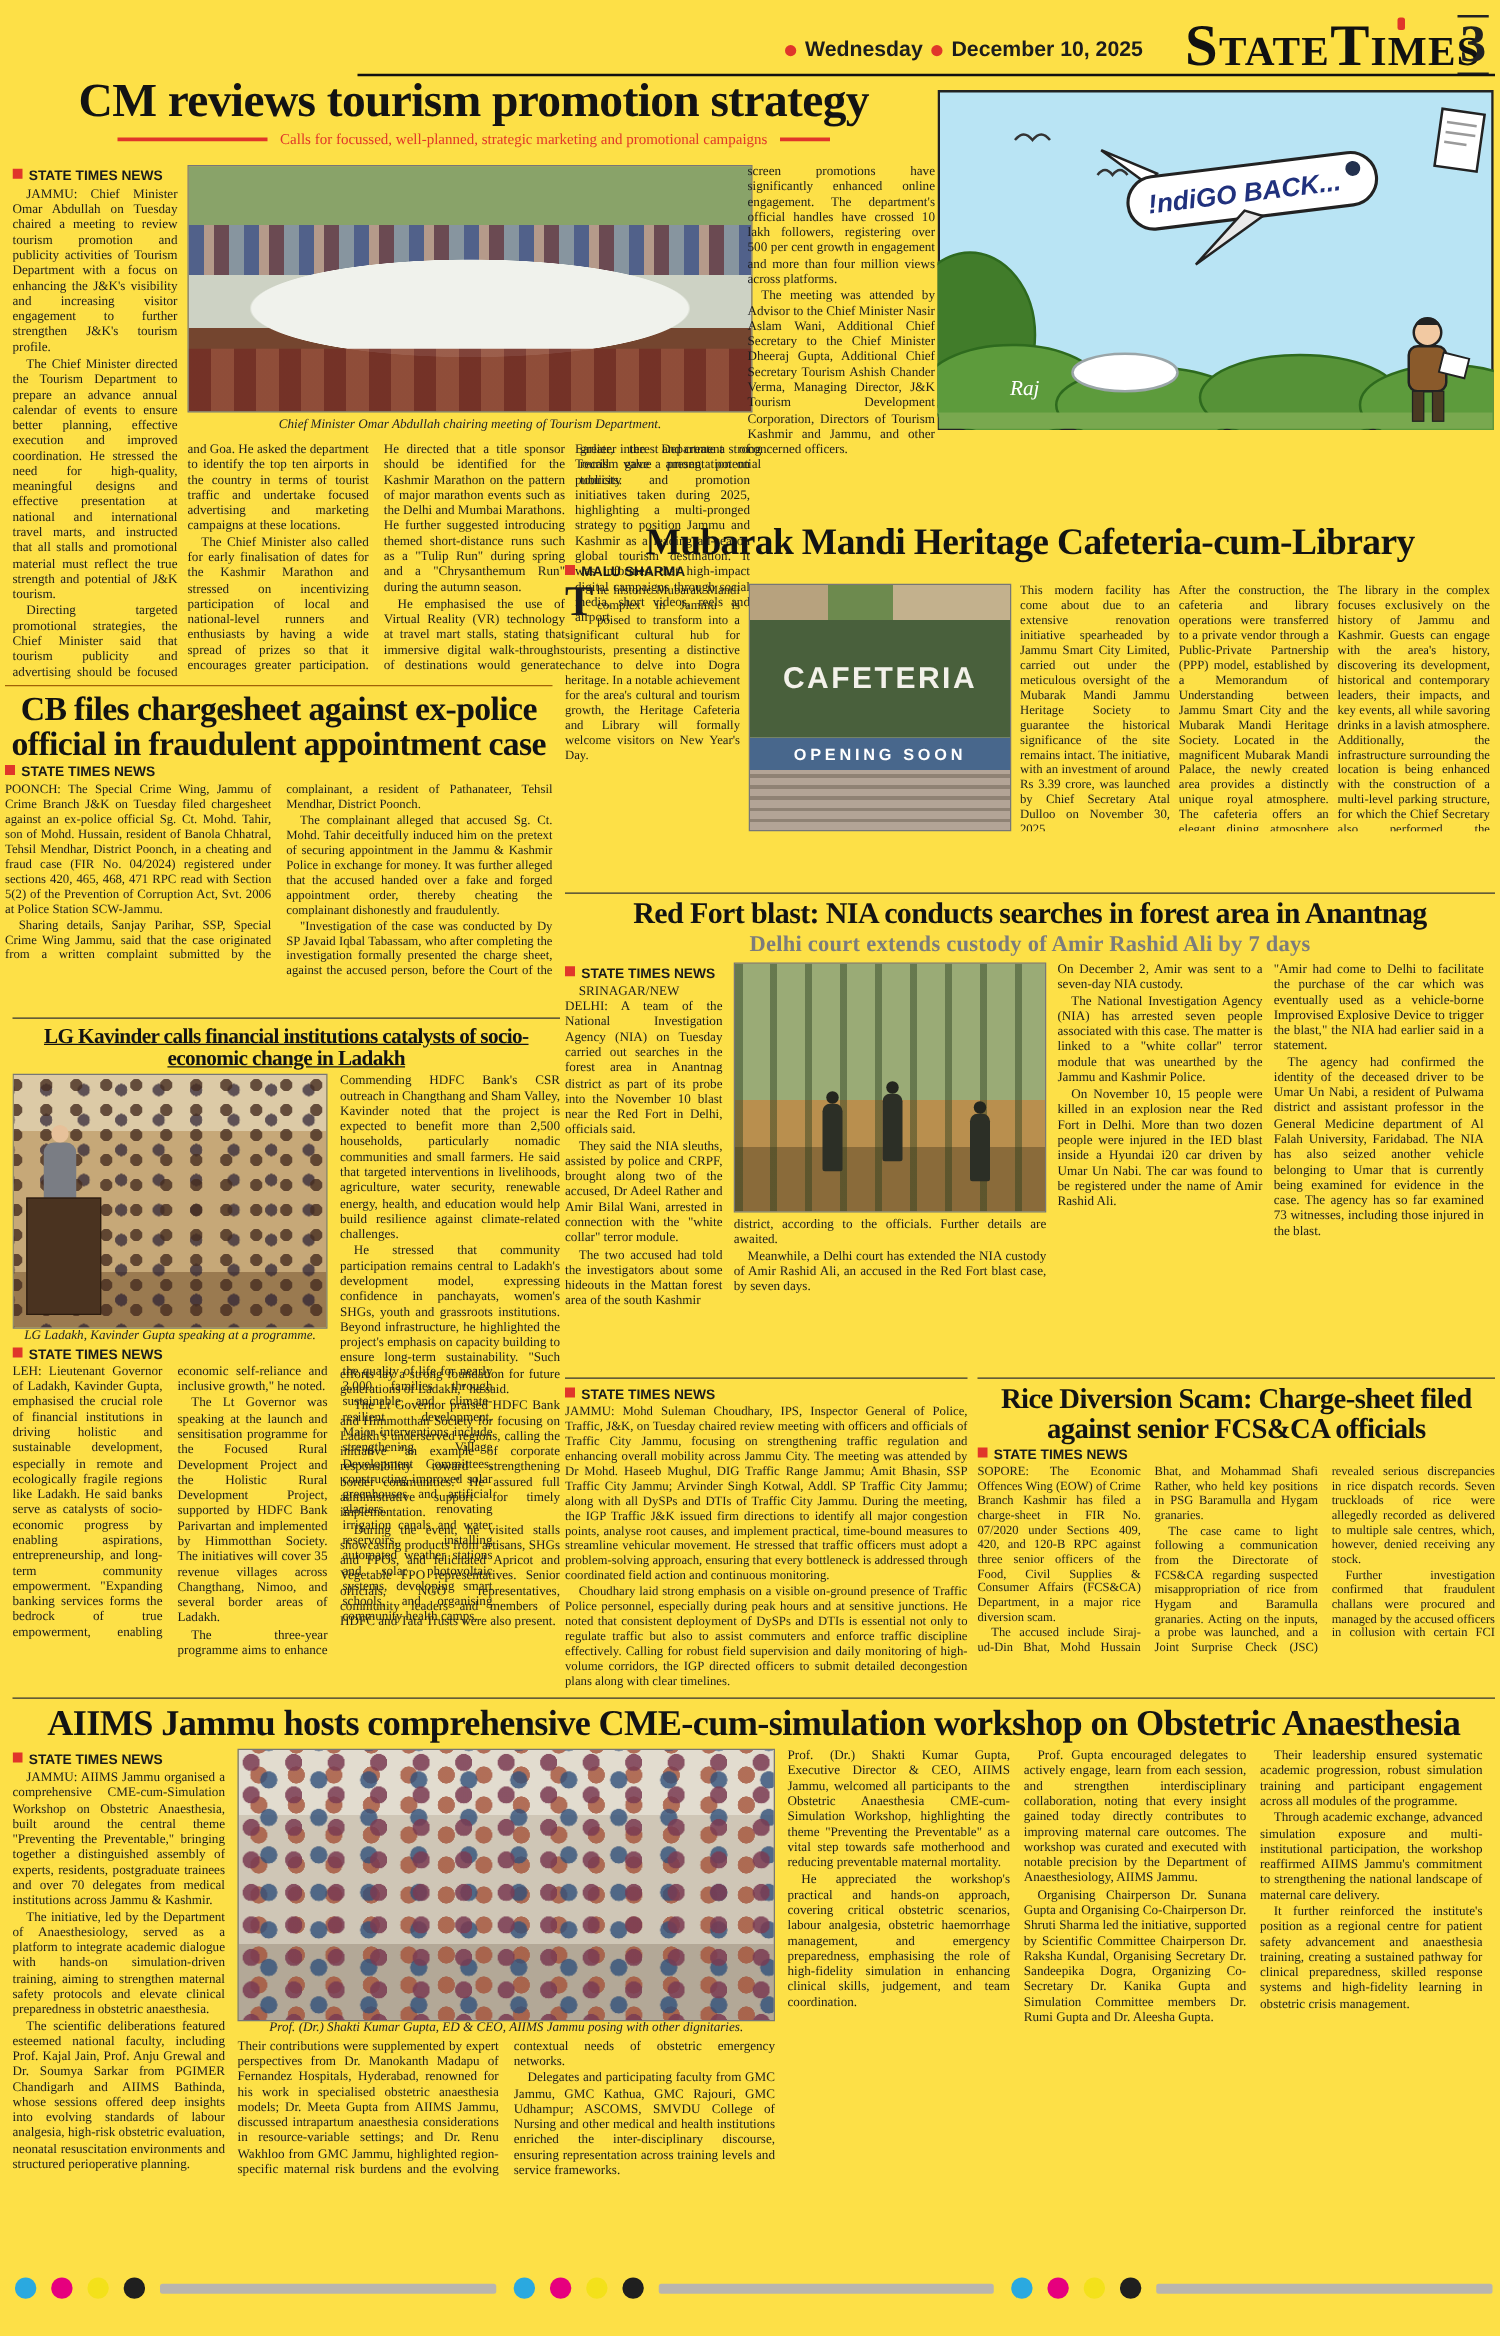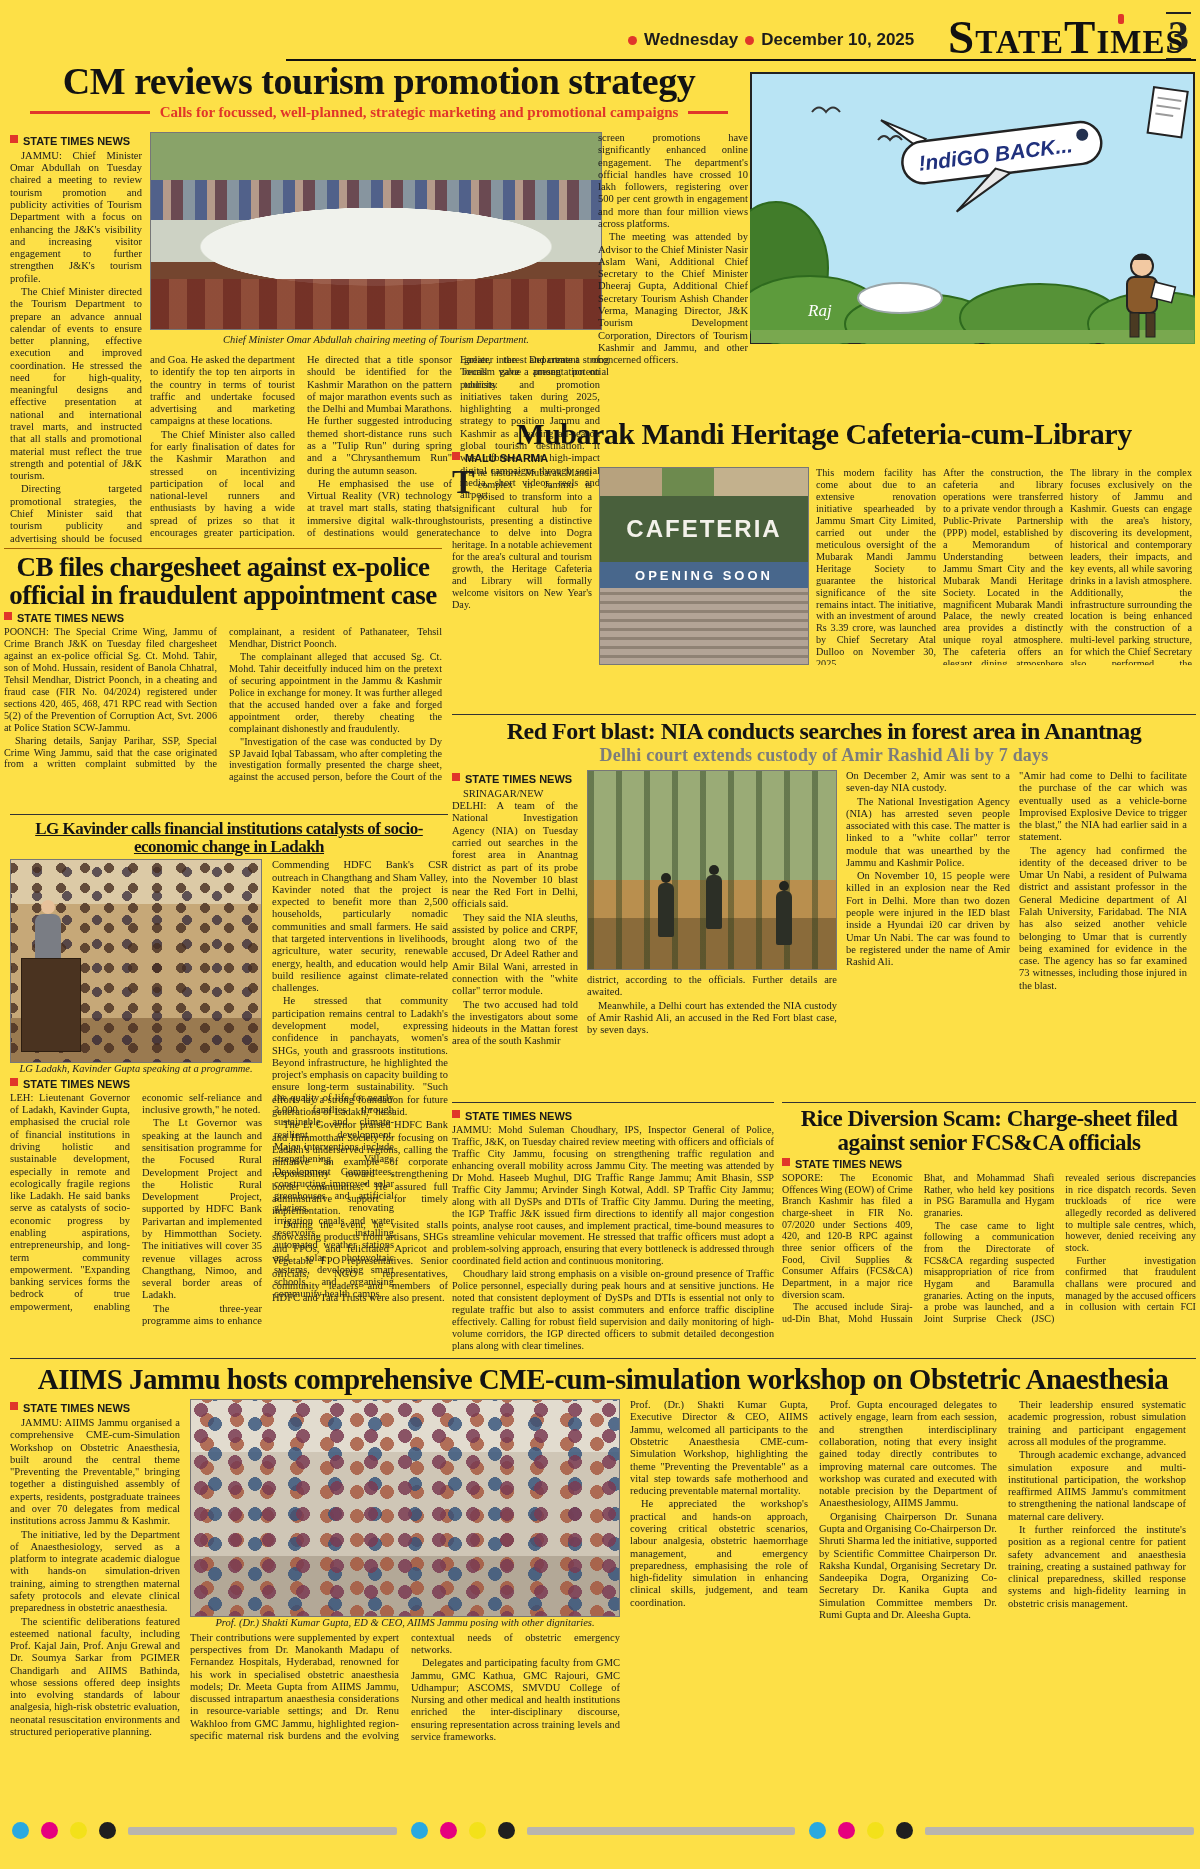--- a/index.html
+++ b/index.html
@@ -19,21 +19,21 @@
   .bodytxt{font-size:10.5px;line-height:1.17;text-align:justify;}
   .bodytxt p{margin:0 0 1px;text-indent:11px;}
   .bodytxt p:first-child{text-indent:0;}
   .cols2{columns:2;column-gap:12px;}
   .cols3{columns:3;column-gap:11px;}
   .caption{font-style:italic;font-size:10.5px;text-align:center;color:#222;line-height:1.1;}
   .photo{border:1px solid #777;box-sizing:border-box;}
   
   .cm{left:10px;top:62px;width:738px;height:482px;}
   .cm-headline{font-size:38px;}
-  .cm-subhead{display:flex;align-items:center;gap:10px;color:#e0362a;font-weight:bold;font-size:15px;margin-top:2px;white-space:nowrap;justify-content:center;}
+  .cm-subhead{display:flex;align-items:center;gap:10px;color:#e0362a;font-weight:normal;font-size:12px;margin-top:2px;white-space:nowrap;justify-content:center;}
   .cm-subhead::before{content:"";height:3px;background:#e0362a;width:120px;}
   .cm-subhead::after{content:"";height:3px;background:#e0362a;width:40px;}
   .cm-col1{position:absolute;left:0;top:70px;width:132px;height:408px;}
   .cm-photo{position:absolute;left:140px;top:70px;width:452px;height:198px;
     background:
       repeating-linear-gradient(90deg, rgba(116,48,38,.9) 0 18px, rgba(146,78,58,.9) 18px 36px) 0 100%/100% 50px no-repeat,
       radial-gradient(ellipse 180px 40px at 50% 58%, #f0f2ec 0 97%, rgba(0,0,0,0) 98%),
       repeating-linear-gradient(90deg, #51618a 0 12px, #b59a8a 12px 20px, #6b4a52 20px 32px, #87959f 32px 44px) 0 30%/100% 40px no-repeat,
       linear-gradient(#89a369 0 28%, #cdd2c4 28% 66%, #74452f 66% 100%);}
   .cm-caption{position:absolute;left:140px;top:272px;width:452px;}
@@ -67,21 +67,21 @@
   .mu-h2{font-size:27px;}
   .mu-h2 .red{color:#e0362a;margin-left:7px;}
   .mu-body{display:flex;gap:7px;margin-top:3px;}
   .mu-col{height:198px;overflow:hidden;font-size:10.2px;}
   .mu-colA{width:140px;}
   .mu-colB{width:120px;}
   .mu-colC{width:120px;}
   .mu-colD{width:122px;}
   .mu-photo{width:210px;height:198px;flex:none;display:flex;flex-direction:column;}
   .mu-ph-top{height:28px;background:linear-gradient(90deg,#b7a27e 0 30%,#6d8a4e 30% 55%,#c3b18d 55% 100%);}
-  .mu-ph-green{height:66px;background:#49603c;color:#f3f1ea;display:flex;align-items:center;justify-content:center;font-family:"Liberation Sans",sans-serif;font-weight:bold;font-size:24px;letter-spacing:2px;}
+  .mu-ph-green{height:94px;background:#49603c;color:#f3f1ea;display:flex;align-items:center;justify-content:center;font-family:"Liberation Sans",sans-serif;font-weight:bold;font-size:24px;letter-spacing:2px;}
   .mu-ph-blue{height:26px;background:#48678c;color:#fff;display:flex;align-items:center;justify-content:center;font-family:"Liberation Sans",sans-serif;font-weight:bold;font-size:13px;letter-spacing:3px;}
   .mu-ph-steps{flex:1;background:repeating-linear-gradient(0deg,#b3a496 0 6px,#8f8274 6px 9px),#c9ab97;}
   .dropcap p:first-child::first-letter{font-size:34px;font-weight:bold;float:left;line-height:.78;padding:2px 3px 0 0;}
   
   .redfort{left:452px;top:714px;width:744px;height:382px;border-top:1px solid #333;padding-top:4px;}
   .rf-headline{font-size:24px;}
   .rf-subhead{text-align:center;color:#7c7c7c;font-size:18px;font-weight:bold;letter-spacing:.2px;margin-top:1px;}
   .rf-body{display:flex;gap:9px;margin-top:4px;}
   .rf-colA{width:126px;height:312px;overflow:hidden;}
   .rf-mid{width:250px;flex:none;}

